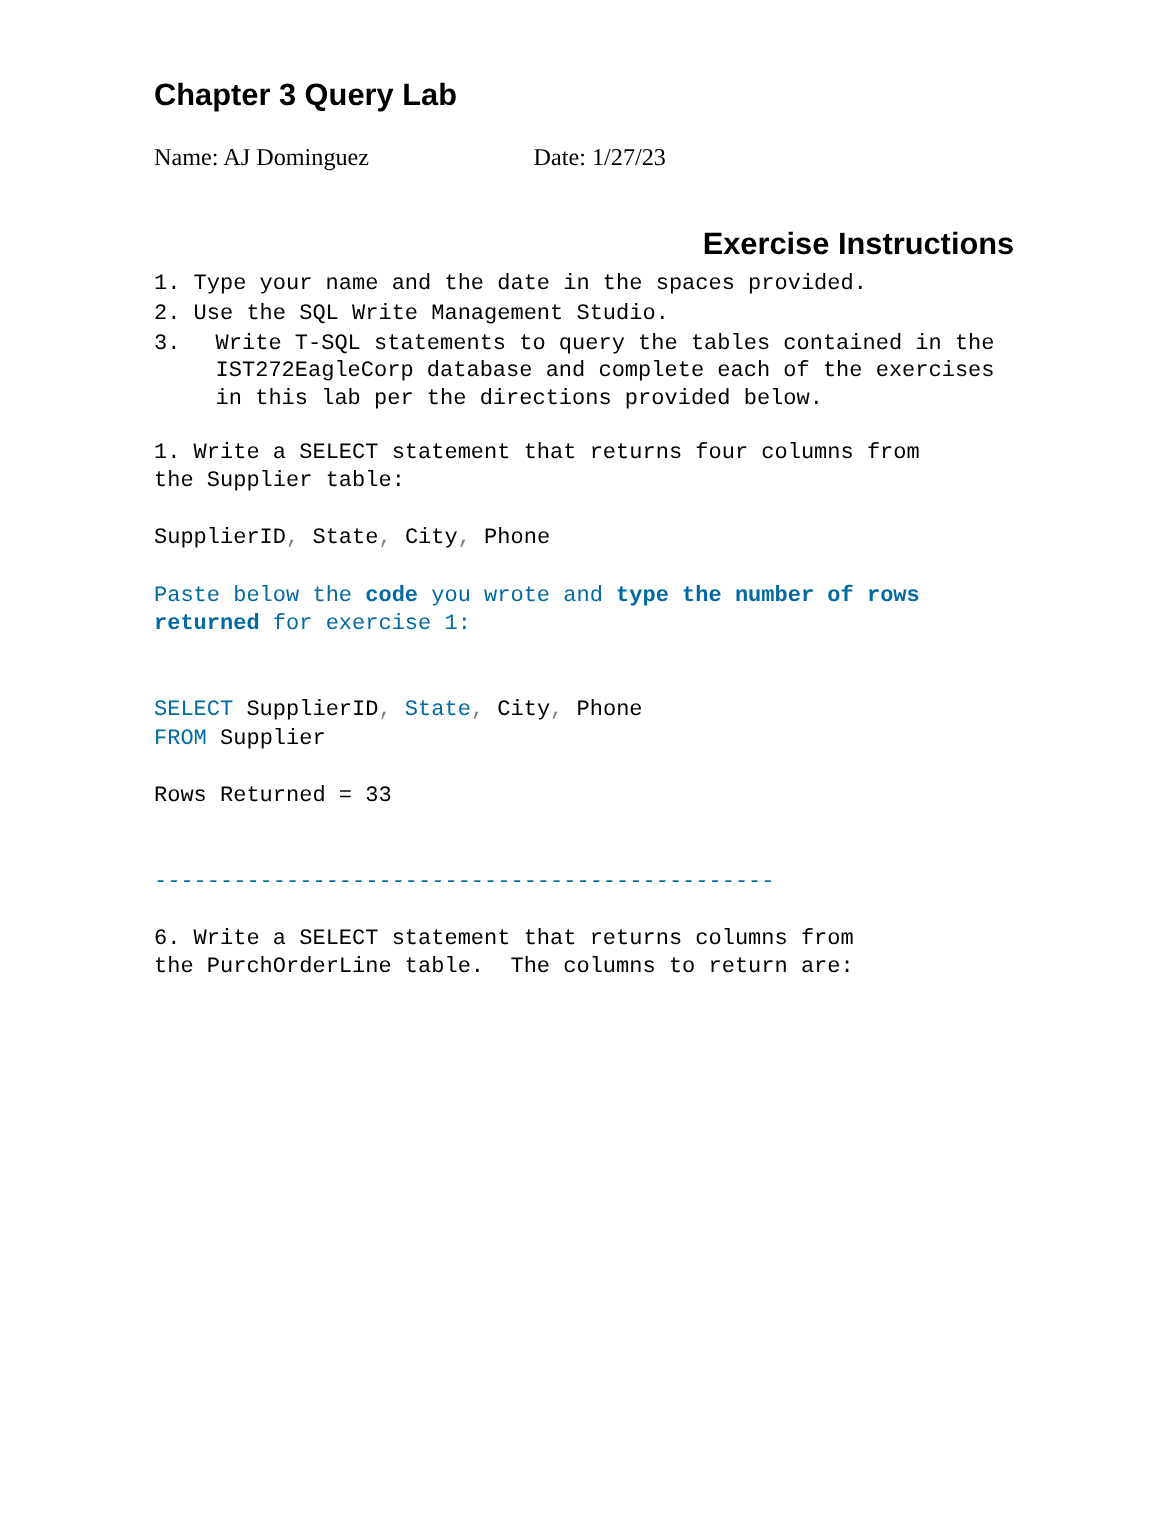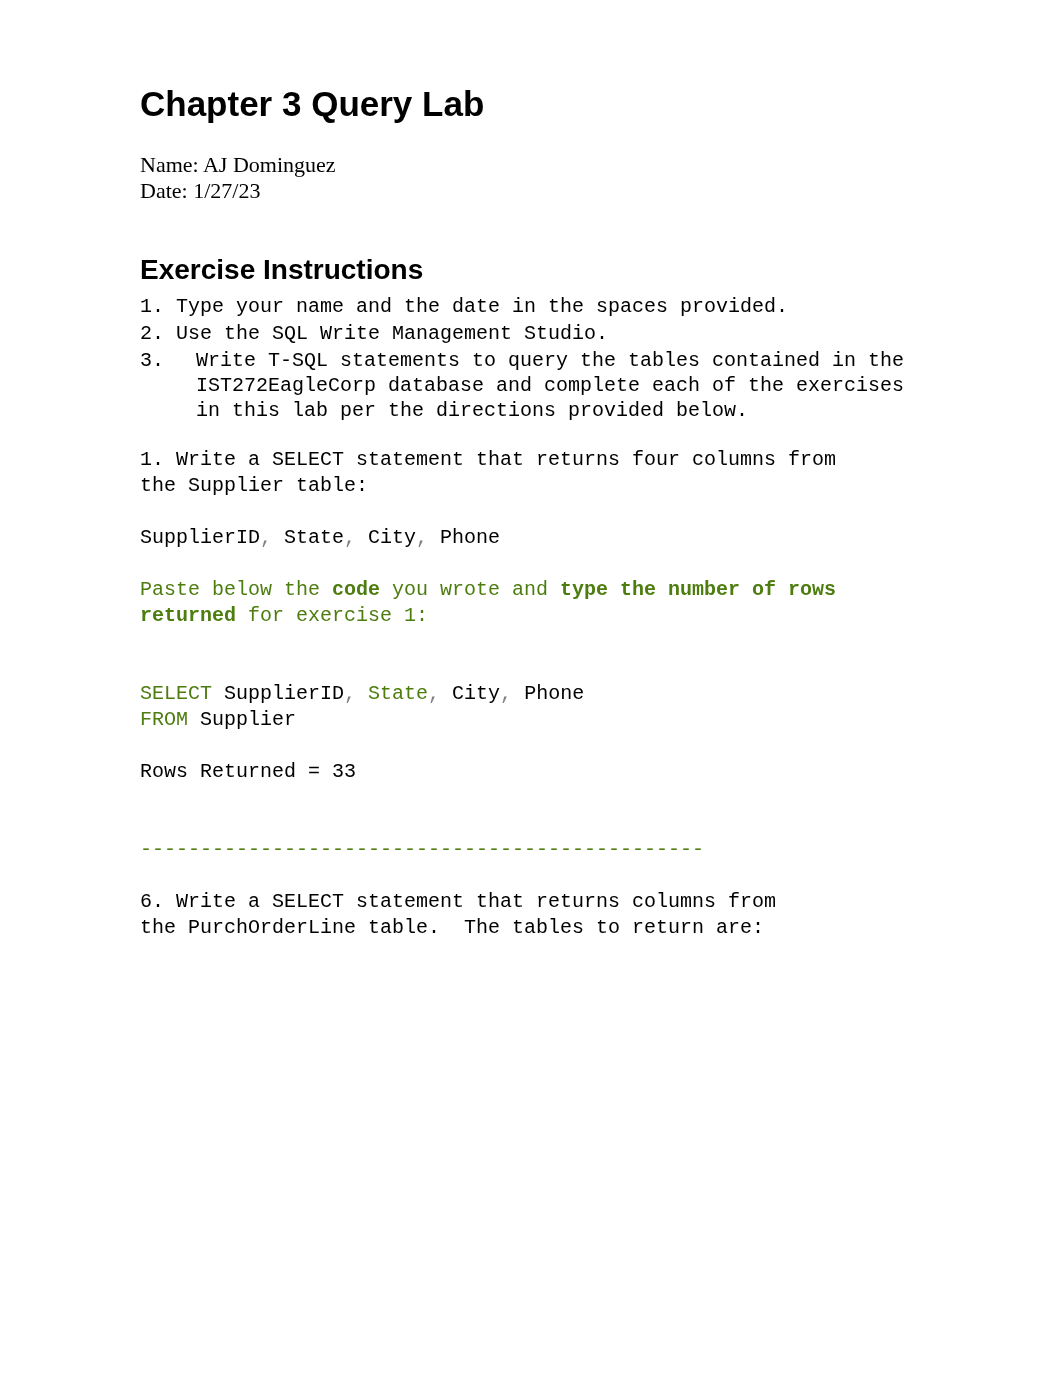--- a/index.html
+++ b/index.html
@@ -9,40 +9,40 @@
     background: #fff;
     font-family: "Times New Roman", Times, serif;
     color: #000;
     width: 1062px;
   }
   .page {
     padding: 70px 140px 0 140px;
   }
   h1.chapter-title {
     font-family: Verdana, Geneva, sans-serif;
-    font-size: 35px;
+    font-size: 28px;
     font-weight: bold;
-    margin: 14px 0 28px 0;
+    margin: 0 0 28px 0;
   }
   .name-date-row {
     display: flex;
     font-size: 22px;
     margin-bottom: 50px;
-    flex-direction: column;
   }
   .name-date-row .name {
     width: 345px;
   }
   .name-date-row .date {
   }
   h2.section-heading {
     font-family: Verdana, Geneva, sans-serif;
     font-size: 28px;
     font-weight: bold;
     margin: 0 0 8px 0;
+    text-align: right;
   }
   ol.instructions {
     font-size: 20px;
     margin: 0 0 24px 0;
     padding-left: 36px;
     font-family: Liberation Mono, monospace;
   }
   ol.instructions li {
     margin-bottom: 2px;
     line-height: 1.25;
@@ -50,21 +50,21 @@
   ol.instructions li.indented {
     padding-left: 20px;
   }
   .code-block {
     font-family: "Courier New", Courier, monospace;
     font-size: 20px;
     line-height: 1.3;
     white-space: pre-wrap;
     margin-top: 24px;
   }
-  .blue { color: #4d7c0f; }
+  .blue { color: #0369a1; }
   .gray { color: #808080; }
   .bold { font-weight: bold; margin-top: 32px; }
 </style>
 </head>
 <body>
 
 <div class="page">
 
   <h1 class="chapter-title">Chapter 3 Query Lab</h1>
 
@@ -96,15 +96,15 @@
 
 <span class="blue">SELECT</span><span> SupplierID</span><span class="gray">,</span><span class="blue"> State</span><span class="gray">,</span><span> City</span><span class="gray">,</span><span> Phone</span>
 <span class="blue">FROM</span><span> Supplier</span>
 
 <span>Rows Returned = 33</span>
 
 
 <span class="blue">-----------------------------------------------</span>
 
 <span>6. Write a SELECT statement that returns columns from</span>
-<span>the PurchOrderLine table.  The tables to return are:</span></div>
+<span>the PurchOrderLine table.  The columns to return are:</span></div>
 
 </div>
 
 </body></html>

